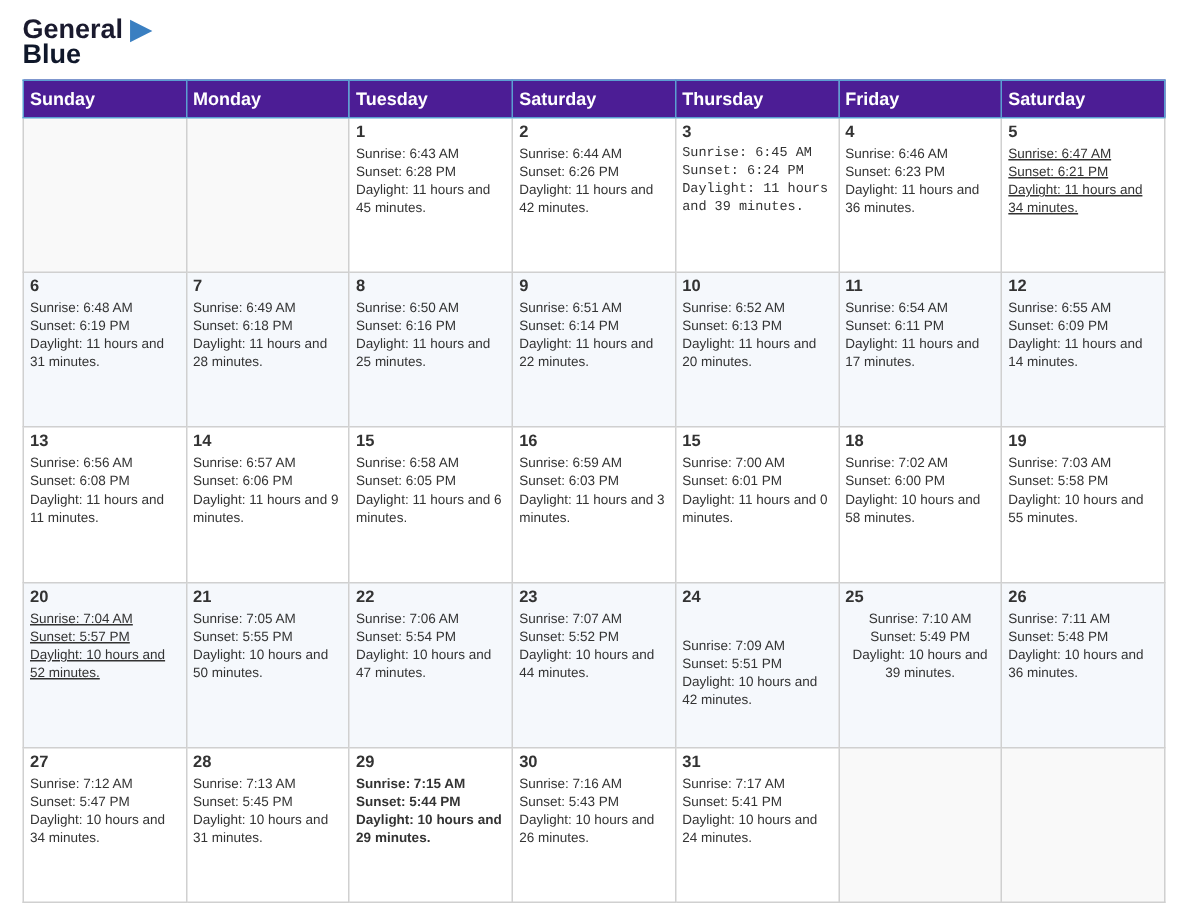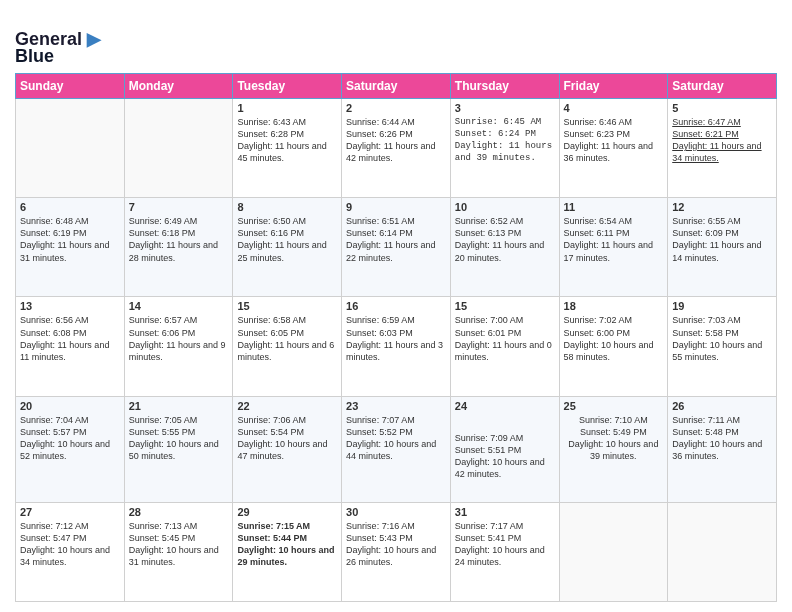--- a/index.html
+++ b/index.html
@@ -15,21 +15,20 @@
       height: 612px;
       padding: 10px 15px;
       display: flex;
       flex-direction: column;
     }
     .header {
       display: flex;
       justify-content: space-between;
       align-items: flex-start;
       margin-bottom: 6px;
-      margin-top: 20px;
     }
     .logo {
       display: flex;
       flex-direction: column;
       align-items: flex-start;
     }
     .logo-text {
       font-size: 18px;
       font-weight: bold;
       color: #1a1a2e;
@@ -48,21 +47,21 @@
       font-size: 14px;
       color: #444;
     }
     .calendar {
       width: 100%;
       border-collapse: collapse;
       flex: 1;
       table-layout: fixed;
     }
     .calendar th {
-      background: #ec4899;
+      background: #4c1d95;
       color: #fff;
       font-size: 12px;
       font-weight: bold;
       padding: 5px 4px;
       text-align: left;
       border: 1px solid #5a9fd1;
     }
     .calendar td {
       border: 1px solid #d0d0d0;
       vertical-align: top;
@@ -240,21 +239,21 @@
           <td>
             <span class="day-num">19</span>
             <div class="cell-info" style="white-space: pre-line;">Sunrise: 7:03 AM
 Sunset: 5:58 PM
 Daylight: 10 hours and 55 minutes.</div>
           </td>
         </tr>
         <tr>
           <td>
             <span class="day-num">20</span>
-            <div class="cell-info" style="white-space: pre-line;">Sunrise: 7:04 AM
+            <div class="cell-info" style="white-space: pre-line; text-decoration: underline;">Sunrise: 7:04 AM
 Sunset: 5:57 PM
 Daylight: 10 hours and 52 minutes.</div>
           </td>
           <td>
             <span class="day-num">21</span>
             <div class="cell-info" style="white-space: pre-line;">Sunrise: 7:05 AM
 Sunset: 5:55 PM
 Daylight: 10 hours and 50 minutes.</div>
           </td>
           <td>

